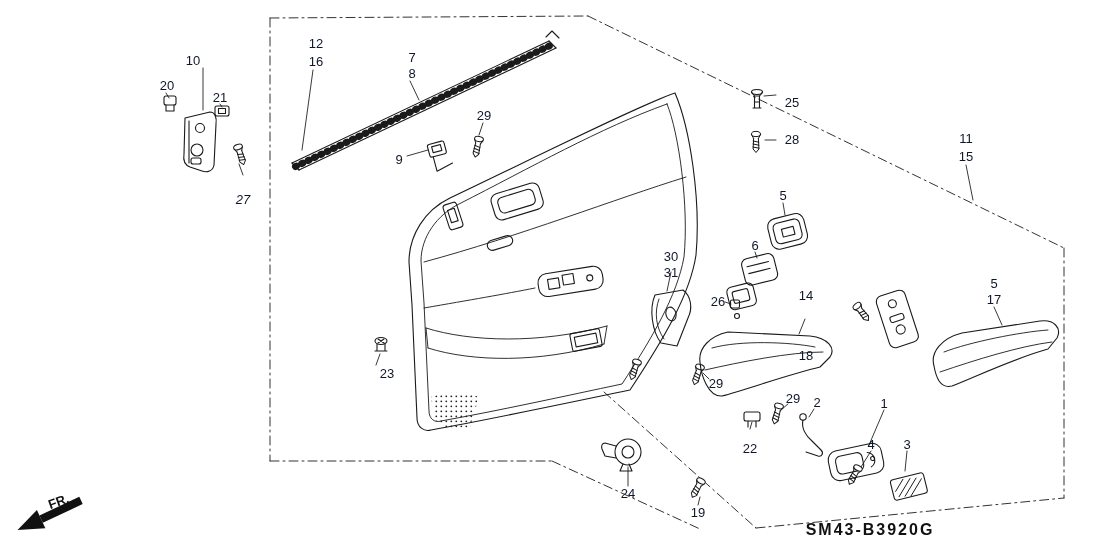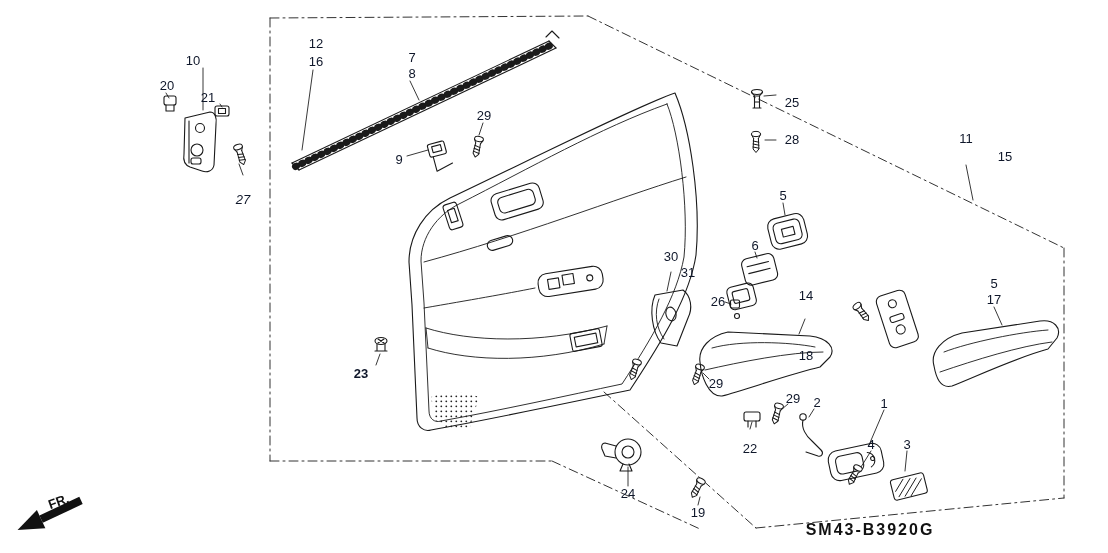--- a/index.html
+++ b/index.html
@@ -211,42 +211,42 @@
 
     <g transform="rotate(-25 52 514)">
       <rect x="40" y="510" width="44" height="8" fill="#111" stroke="none"></rect>
       <polygon points="40,504 40,524 14,514" fill="#111" stroke="none"></polygon>
     </g>
   </svg>
 
   <div id="callout-layer">
       <div class="callout" style="left: 167px; top: 85px;">20</div>
       <div class="callout" style="left: 193px; top: 60px;">10</div>
-      <div class="callout" style="left: 208px; top: 97px;">21</div>
+      <div class="callout" style="left: 220px; top: 97px;">21</div>
       <div class="callout" style="left: 243px; top: 199px; font-style: italic;">27</div>
       <div class="callout" style="left: 316px; top: 43px;">12</div>
       <div class="callout" style="left: 316px; top: 61px;">16</div>
       <div class="callout" style="left: 412px; top: 57px;">7</div>
       <div class="callout" style="left: 412px; top: 73px;">8</div>
       <div class="callout" style="left: 399px; top: 159px;">9</div>
       <div class="callout" style="left: 484px; top: 115px;">29</div>
       <div class="callout" style="left: 792px; top: 94px; margin-top: 8px;">25</div>
       <div class="callout" style="left: 792px; top: 139px;">28</div>
       <div class="callout" style="left: 966px; top: 138px;">11</div>
-      <div class="callout" style="left: 966px; top: 156px; margin-left: 39px;">15</div>
+      <div class="callout" style="left: 966px; top: 156px;">15</div>
       <div class="callout" style="left: 783px; top: 195px;">5</div>
       <div class="callout" style="left: 755px; top: 245px;">6</div>
       <div class="callout" style="left: 671px; top: 256px;">30</div>
-      <div class="callout" style="left: 671px; top: 272px; margin-left: 17px;">31</div>
+      <div class="callout" style="left: 671px; top: 272px;">31</div>
       <div class="callout" style="left: 718px; top: 301px;">26</div>
       <div class="callout" style="left: 806px; top: 295px;">14</div>
       <div class="callout" style="left: 806px; top: 311px; margin-top: 44px;">18</div>
       <div class="callout" style="left: 994px; top: 283px;">5</div>
       <div class="callout" style="left: 994px; top: 299px;">17</div>
-      <div class="callout" style="left: 361px; top: 373px; font-weight: bold;">23</div>
+      <div class="callout" style="left: 387px; top: 373px;">23</div>
       <div class="callout" style="left: 716px; top: 383px;">29</div>
       <div class="callout" style="left: 793px; top: 398px;">29</div>
       <div class="callout" style="left: 817px; top: 402px;">2</div>
       <div class="callout" style="left: 750px; top: 436px; margin-top: 12px;">22</div>
       <div class="callout" style="left: 884px; top: 403px;">1</div>
       <div class="callout" style="left: 871px; top: 444px;">4</div>
       <div class="callout" style="left: 907px; top: 444px;">3</div>
       <div class="callout" style="left: 628px; top: 493px;">24</div>
       <div class="callout" style="left: 698px; top: 512px;">19</div>
     </div>

